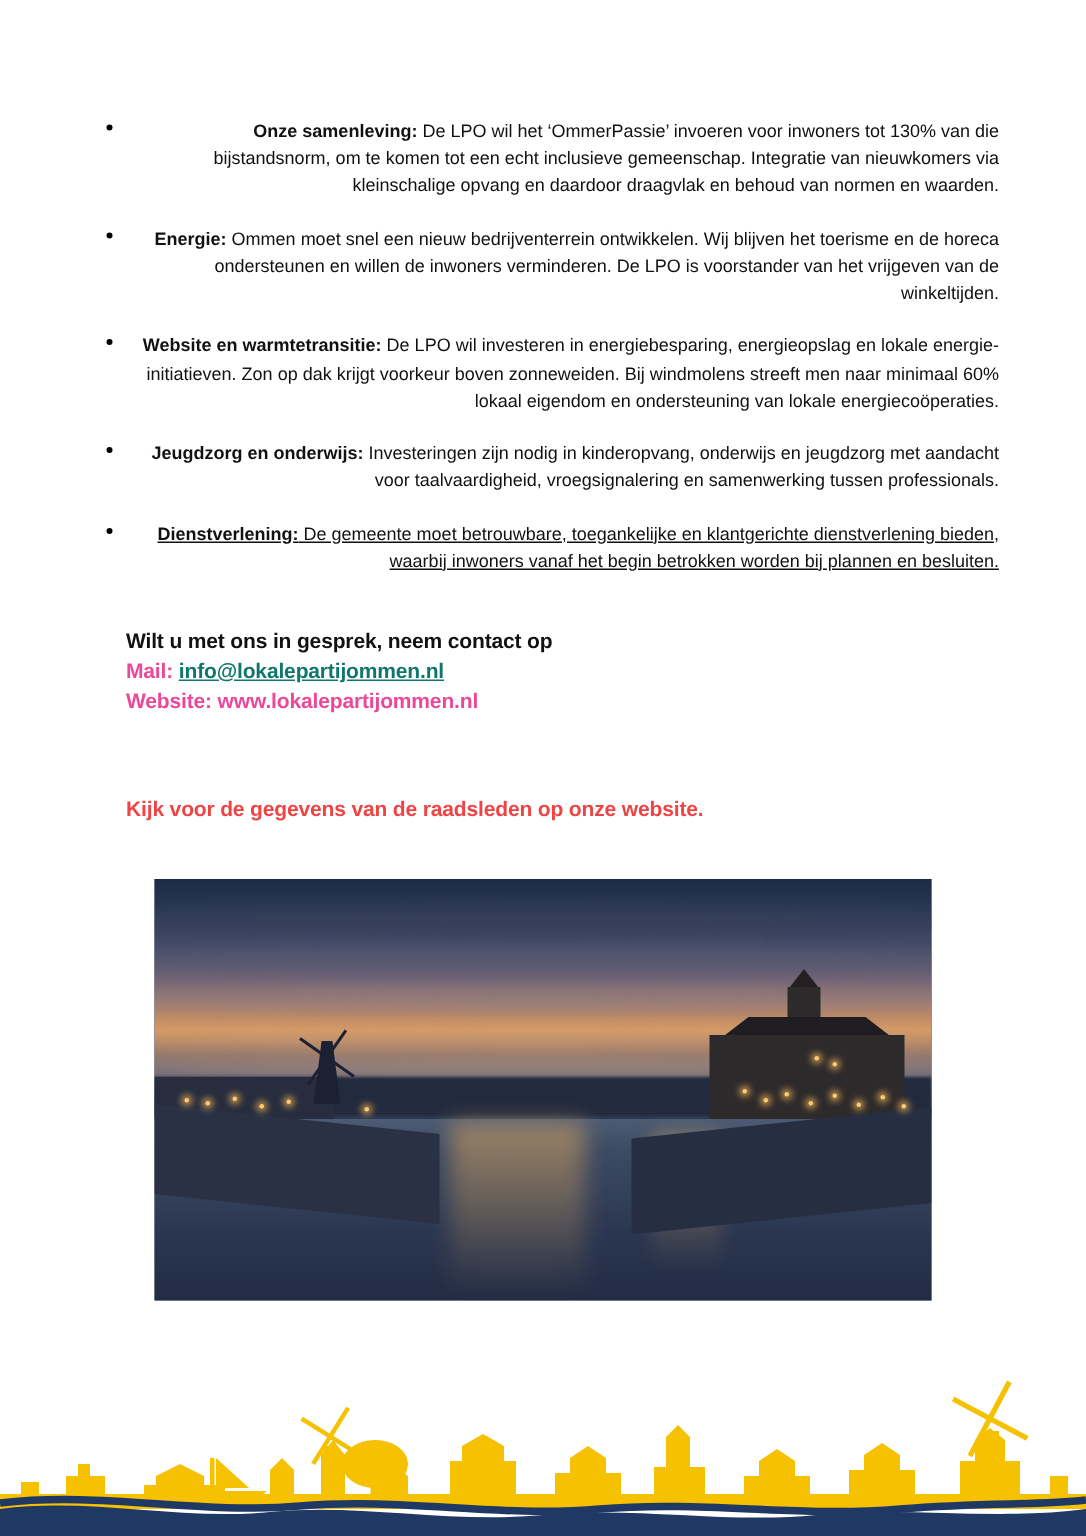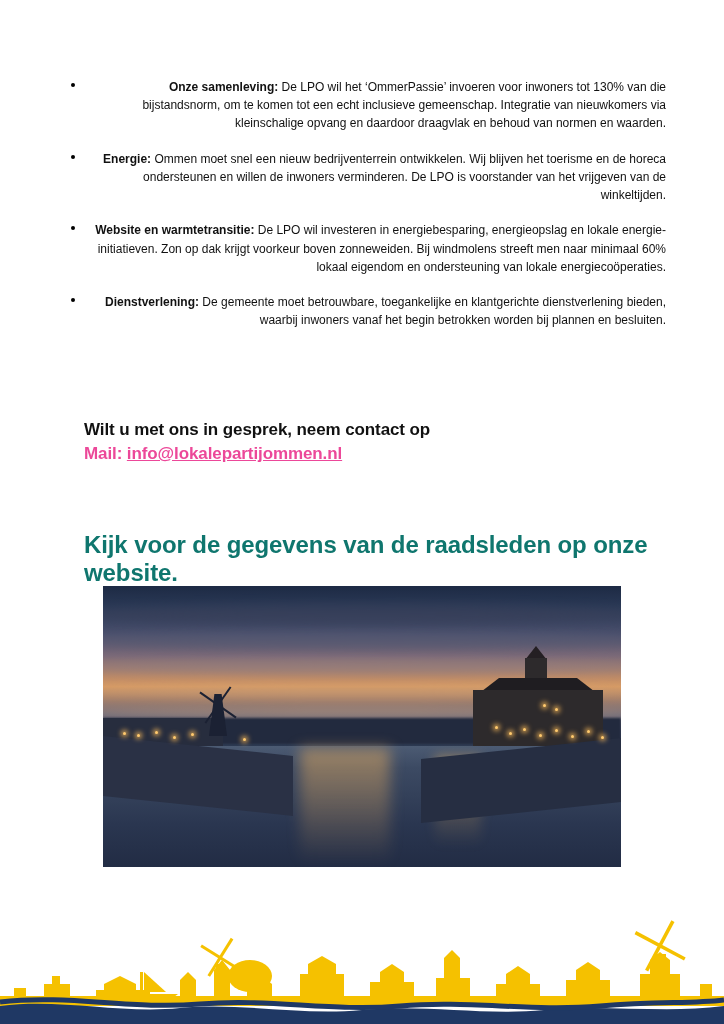--- a/index.html
+++ b/index.html
@@ -31,21 +31,21 @@
   }
   .bullet-item {
     position: relative;
     padding-left: 27px;
     margin-bottom: 17px;
     font-size: 12px;
     line-height: 1.52;
     color: #111111;
     text-align: right;
   }
-  .bullet-item:last-child { margin-bottom: 12px; }
+  .bullet-item:last-child { margin-bottom: 12px; text-decoration: underline; }
   .bullet-dot {
     position: absolute;
     left: 5px;
     top: 5px;
     width: 4px;
     height: 4px;
     background: #000;
     border-radius: 50%;
   }
   .bullet-lead {
@@ -53,41 +53,41 @@
   }
 
   
   .contact {
     position: absolute;
     left: 84px;
     top: 418px;
     width: 600px;
   }
   .contact-line {
-    font-size: 17px;
+    font-size: 14px;
     font-weight: bold;
     line-height: 1.42;
     color: #111111;
     letter-spacing: -0.1px;
   }
   .contact-link {
     text-decoration: underline;
-    color: #ec4899;
+    color: #0f766e;
   }
   .contact-plain {
     color: #ec4899;
   }
 
   .cta {
     position: absolute;
     left: 84px;
     top: 531px;
-    font-size: 24px;
+    font-size: 14px;
     font-weight: bold;
-    color: #0f766e;
+    color: #ef4444;
     letter-spacing: -0.1px;
   }
 
   
   .photo {
     position: absolute;
     left: 103px;
     top: 586px;
     width: 518px;
     height: 281px;
@@ -293,31 +293,36 @@
     <div class="bullet-item">
       <span class="bullet-dot"></span>
       <span class="bullet-lead">Energie:</span><span> Ommen moet snel een nieuw bedrijventerrein ontwikkelen. Wij blijven het toerisme en de horeca ondersteunen en willen de inwoners verminderen. De LPO is voorstander van het vrijgeven van de winkeltijden.</span>
     </div>
 
     <div class="bullet-item">
       <span class="bullet-dot"></span>
       <span class="bullet-lead">Website en warmtetransitie:</span><span> De LPO wil investeren in energiebesparing, energieopslag en lokale energie-initiatieven. Zon op dak krijgt voorkeur boven zonneweiden. Bij windmolens streeft men naar minimaal 60% lokaal eigendom en ondersteuning van lokale energiecoöperaties.</span>
     </div>
 
+    <div class="bullet-item">
+      <span class="bullet-dot"></span>
+      <span class="bullet-lead">Jeugdzorg en onderwijs:</span><span> Investeringen zijn nodig in kinderopvang, onderwijs en jeugdzorg met aandacht voor taalvaardigheid, vroegsignalering en samenwerking tussen professionals.</span>
+    </div>
 
     <div class="bullet-item">
       <span class="bullet-dot"></span>
       <span class="bullet-lead">Dienstverlening:</span><span> De gemeente moet betrouwbare, toegankelijke en klantgerichte dienstverlening bieden, waarbij inwoners vanaf het begin betrokken worden bij plannen en besluiten.</span>
     </div>
 
   </div>
 
   <div class="contact">
     <div class="contact-line">Wilt u met ons in gesprek, neem contact op</div>
     <div class="contact-line"><span class="contact-plain">Mail: </span><a class="contact-link" href="#">info@lokalepartijommen.nl</a></div>
+    <div class="contact-line"><span class="contact-plain">Website: </span><span class="contact-plain">www.lokalepartijommen.nl</span></div>
   </div>
 
   <div class="cta">Kijk voor de gegevens van de raadsleden op onze website.</div>
 
   <div class="photo">
     <div class="sky"></div>
     <div class="cloudband c1"></div>
     <div class="cloudband c2"></div>
     <div class="cloudband c3"></div>
     <div class="cloudband c4"></div>

